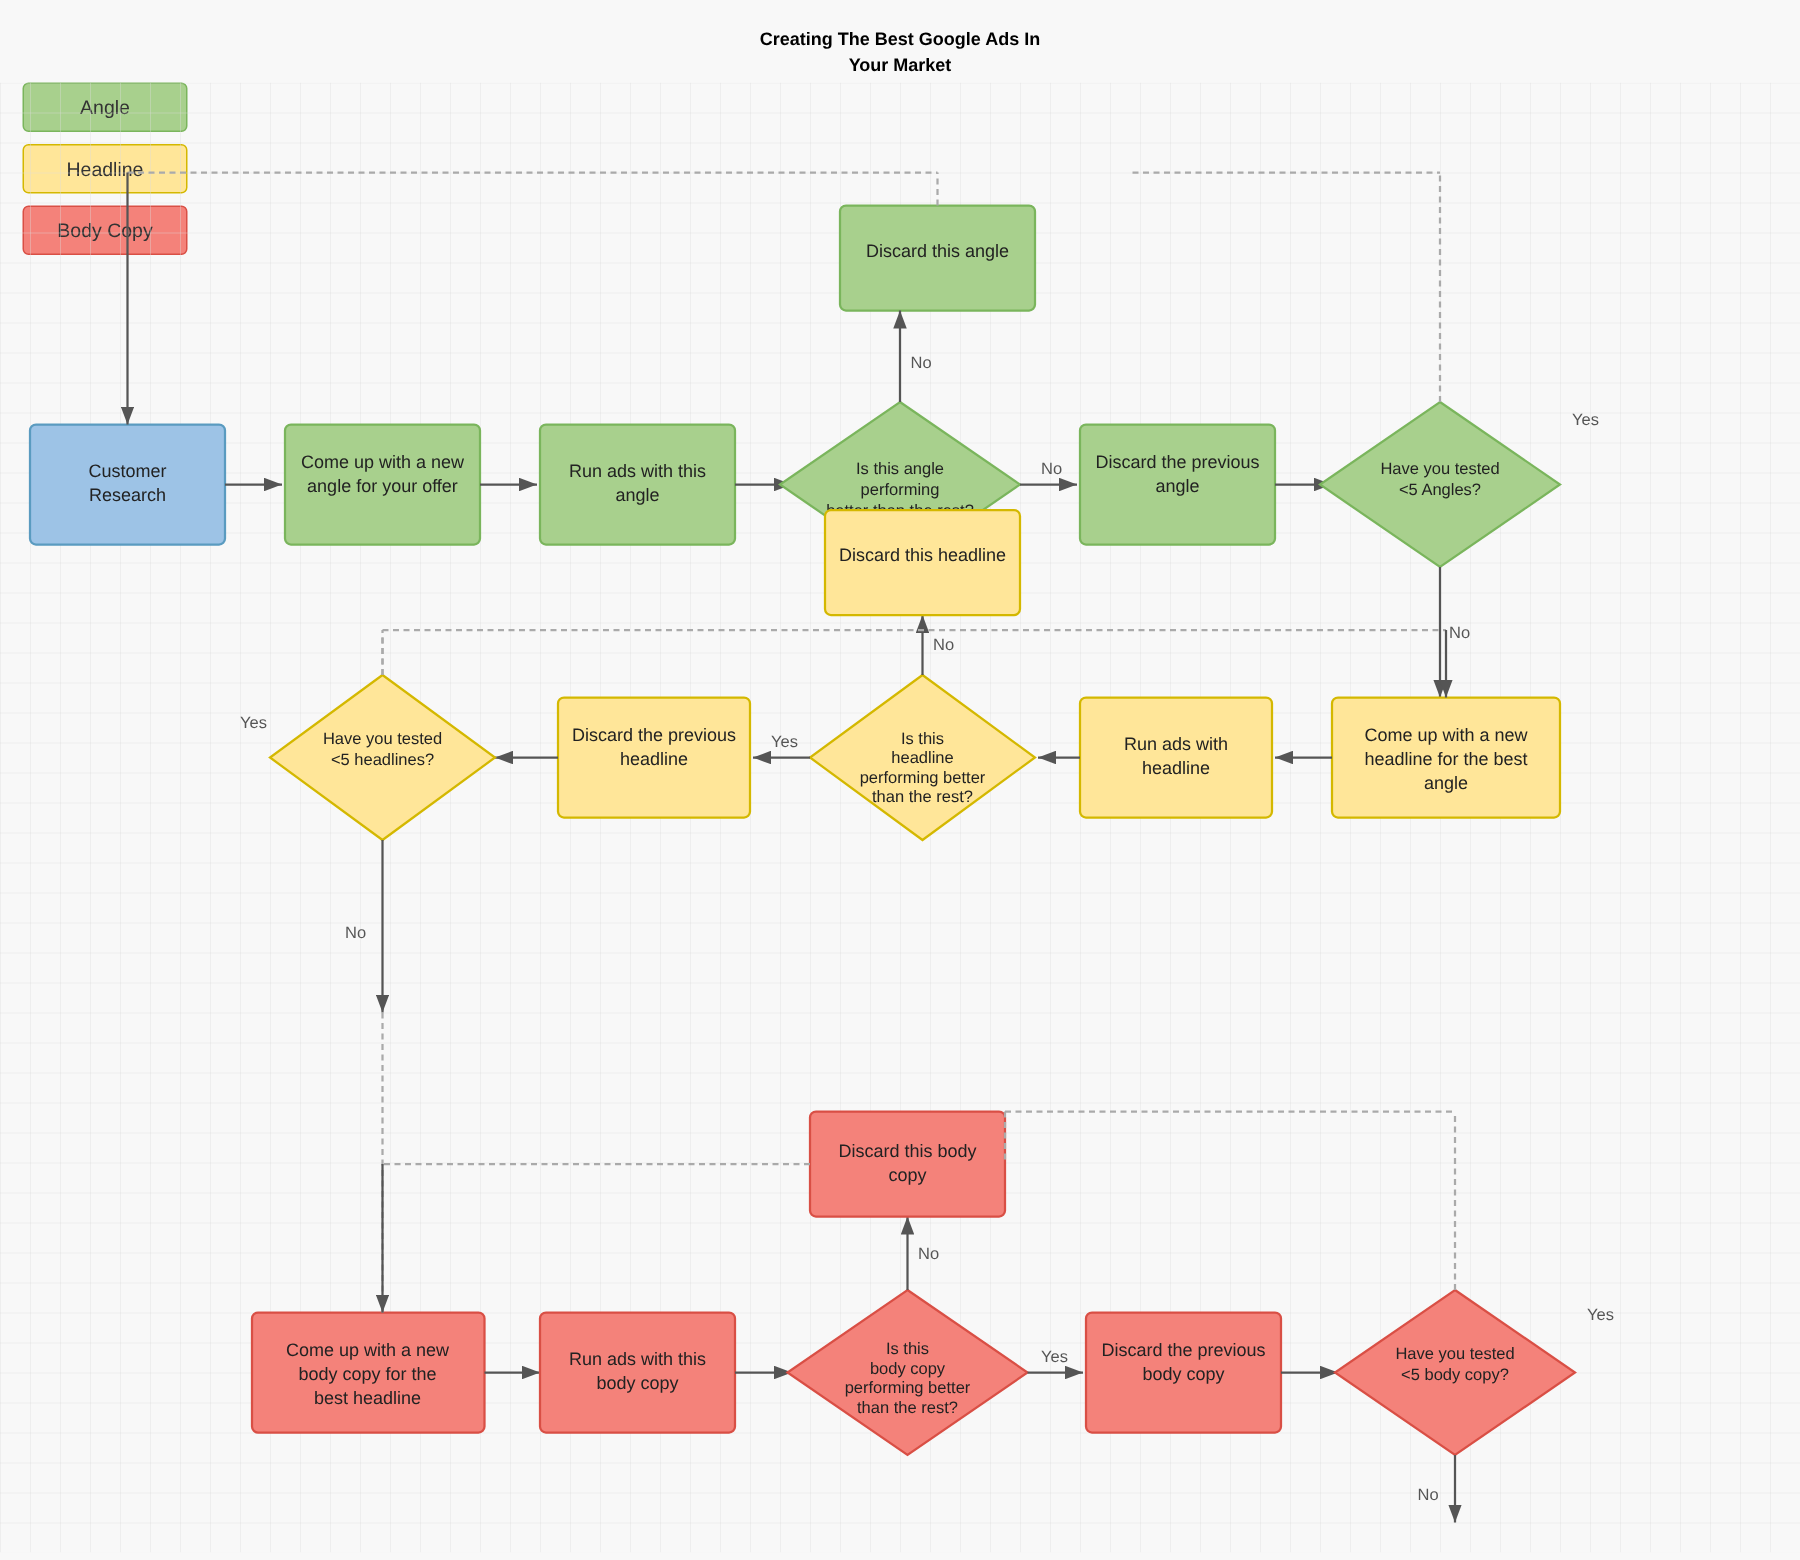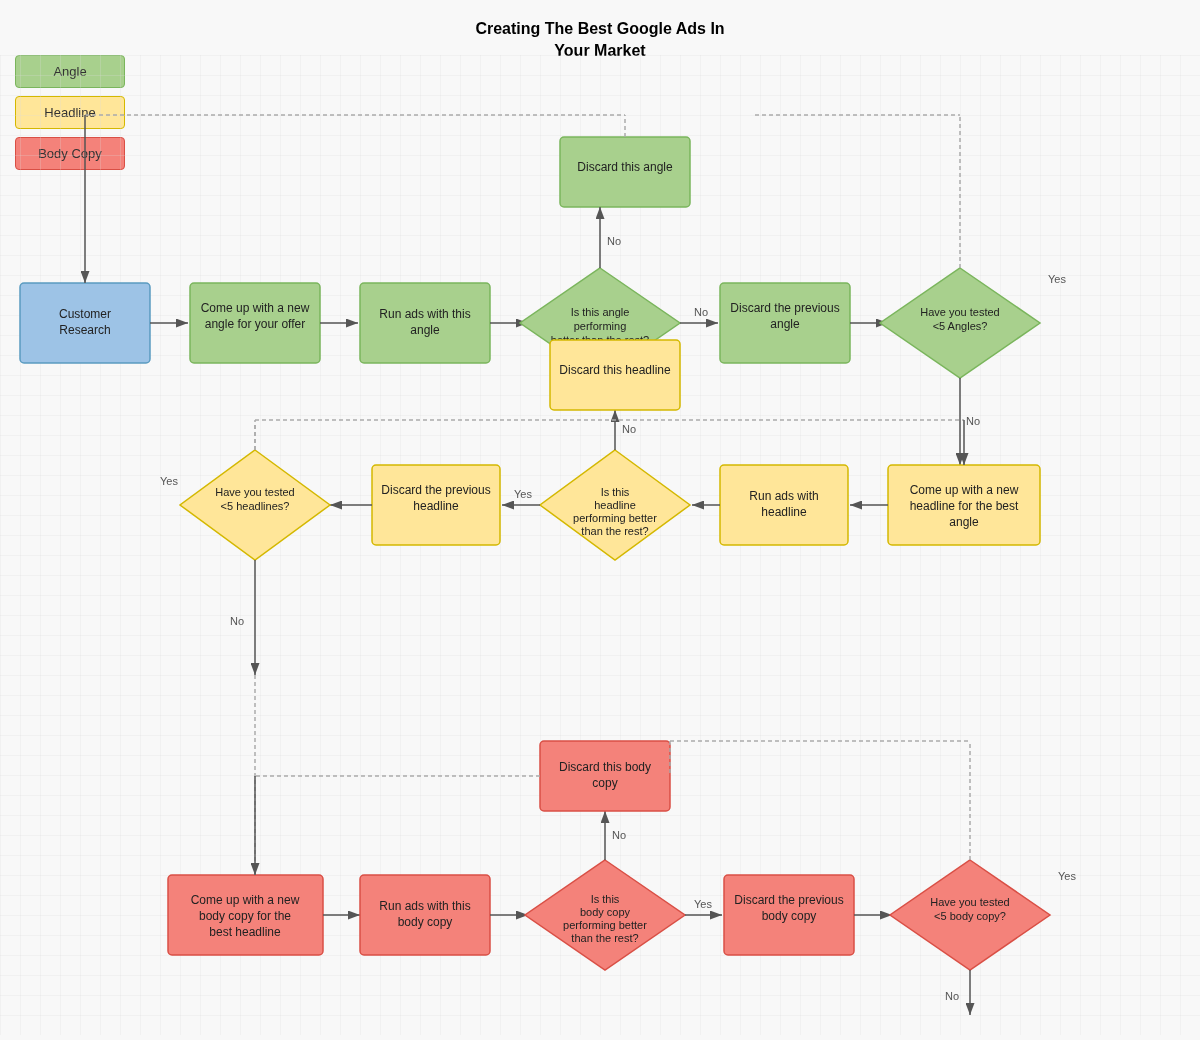--- a/index.html
+++ b/index.html
@@ -9,21 +9,21 @@
       font-size: 13px;
       width: 1200px;
       height: 1040px;
       overflow: hidden;
       position: relative;
     }
 
     .page-title {
       text-align: center;
       font-weight: bold;
-      font-size: 16px;
+      font-size: 12px;
       padding: 18px 0 10px;
       line-height: 1.4;
     }
 
     .legend {
       position: absolute;
       top: 55px;
       left: 15px;
       display: flex;
       flex-direction: column;

